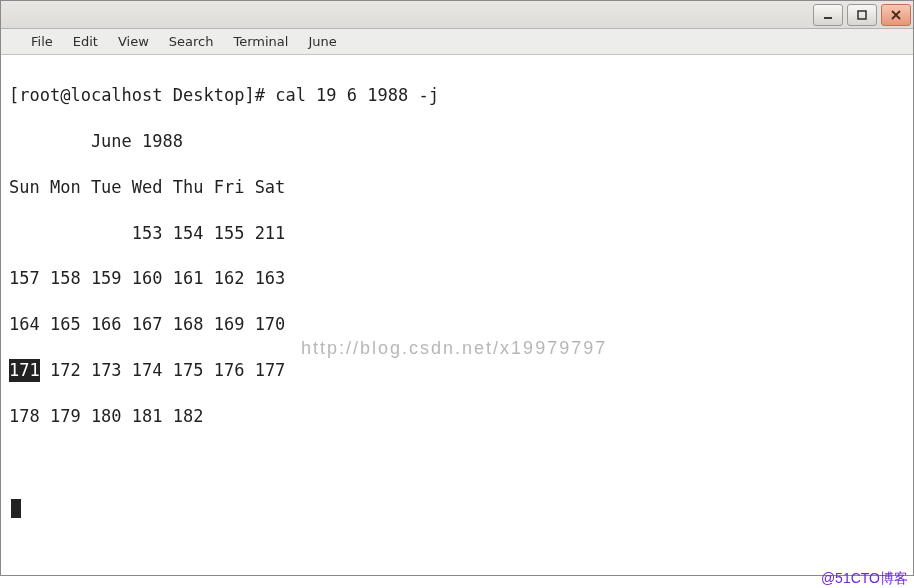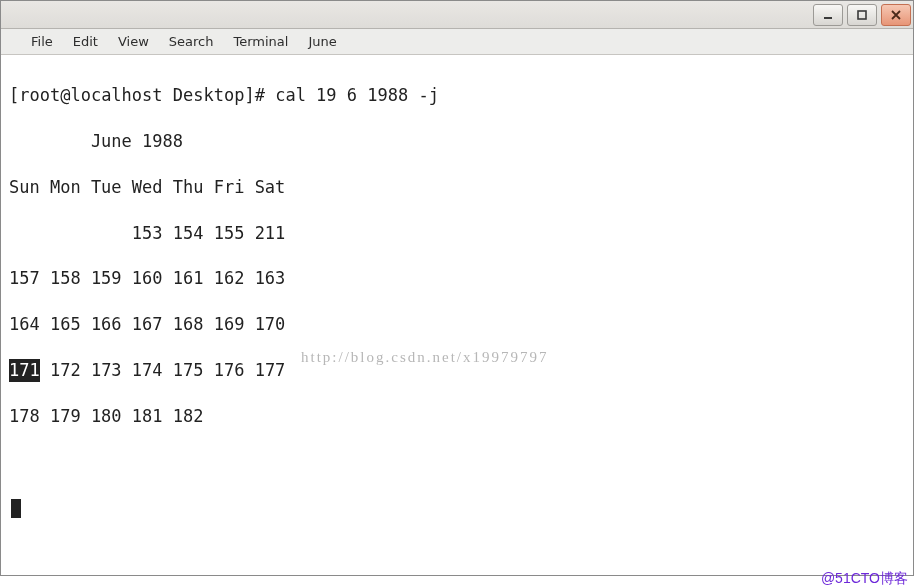--- a/index.html
+++ b/index.html
@@ -85,23 +85,23 @@
   }
   .cursor {
     display: inline-block;
     width: 10px; height: 19px;
     background: #222;
     vertical-align: text-bottom;
     margin-left: 2px;
   }
   .watermark-url {
     position: absolute;
-    left: 300px; top: 292px;
-    font-family: Liberation Serif, serif;
-    font-size: 15px;
+    left: 300px; top: 281px;
+    font-family: Liberation Sans, sans-serif;
+    font-size: 18px;
     letter-spacing: 2px;
     color: #b7b7b7;
     pointer-events: none;
     user-select: none;
   }
   .watermark-corner {
     position: absolute;
     right: 6px;
     bottom: 0px;
     font-size: 14px;

